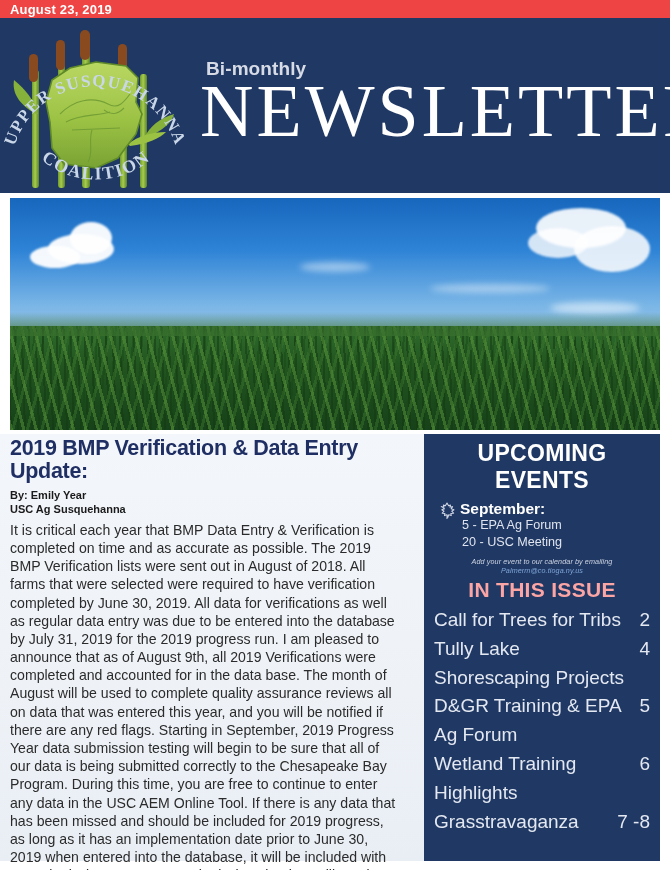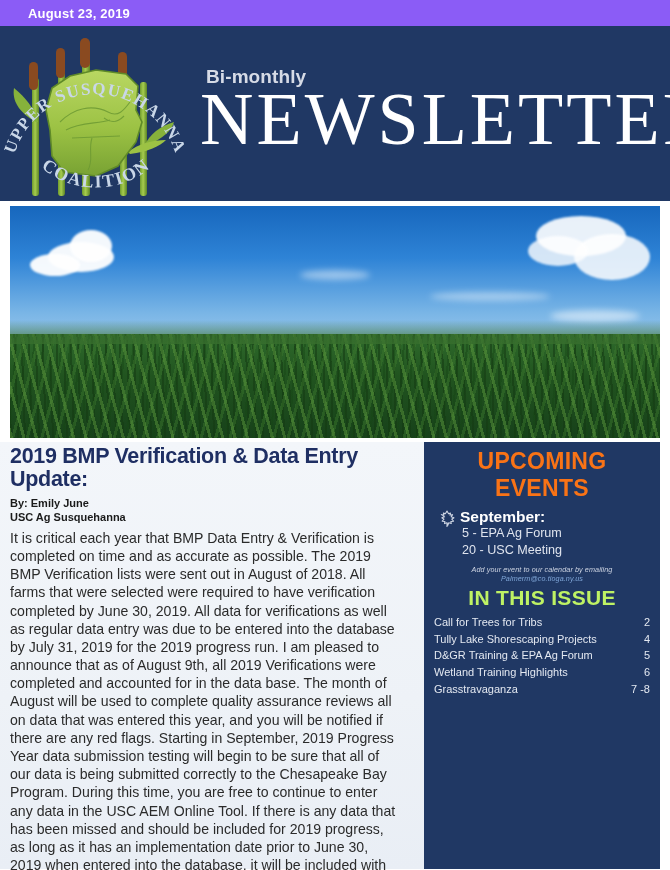--- a/index.html
+++ b/index.html
@@ -10,25 +10,25 @@
   body {
     width: 670px;
     height: 870px;
     overflow: hidden;
     font-family: "Liberation Sans", sans-serif;
     position: relative;
   }
 
   
   .date-bar {
-    height: 26px;
-    background: #8b5cf6;
+    height: 18px;
+    background: #ef4444;
     display: flex;
     align-items: center;
-    padding-left: 28px;
+    padding-left: 10px;
     box-sizing: border-box;
   }
   .date-bar .date-text {
     color: #ffffff;
     font-size: 13px;
     font-weight: bold;
     letter-spacing: .2px;
   }
 
   
@@ -164,21 +164,21 @@
     color: #ffffff;
     padding: 4px 8px 0 8px;
     margin-right: 10px;
     position: relative;
   }
   .side-heading {
     text-align: center;
     font-size: 23px;
     font-weight: bold;
     letter-spacing: .3px;
-    color: #f97316;
+    color: #ffffff;
     margin: 2px 0 6px 0;
   }
   .events { padding-left: 2px; }
   .event-group { display: flex; align-items: flex-start; }
   .event-icon {
     width: 26px;
     flex: none;
     text-align: center;
     padding-top: 1px;
     color: #cfd6e4;
@@ -204,28 +204,28 @@
     letter-spacing: .1px;
     font-style: italic;
   }
   .calendar-note .email { color: #7fa6d8; }
 
   .toc-heading {
     text-align: center;
     font-size: 21px;
     font-weight: bold;
     letter-spacing: .3px;
-    color: #bef264;
+    color: #fca5a5;
     margin: 2px 0 4px 0;
   }
   .toc-row {
     display: flex;
     justify-content: space-between;
     align-items: baseline;
-    font-size: 11px;
+    font-size: 19px;
     color: #e3e8f1;
     line-height: 1.52;
     padding: 0 2px;
   }
   .toc-row .pg { flex: none; padding-left: 8px; }
 </style>
 </head>
 <body>
 
 <div class="date-bar">
@@ -311,21 +311,21 @@
     <div class="corn-blades"></div>
     <div class="corn-top-fade"></div>
   </div>
 </div>
 
 <div class="content">
 
   <div class="article">
     <div class="article-title">2019 BMP Verification &amp; Data Entry Update:</div>
     <div class="byline">
-      <div>By: Emily June</div>
+      <div>By: Emily Year</div>
       <div>USC Ag Susquehanna</div>
     </div>
     <div class="article-body">It is critical each year that BMP Data Entry &amp; Verification is completed on time and as accurate as possible. The 2019 BMP Verification lists were sent out in August of 2018. All farms that were selected were required to have verification completed by June 30, 2019. All data for verifications as well as regular data entry was due to be entered into the database by July 31, 2019 for the 2019 progress run. I am pleased to announce that as of August 9th, all 2019 Verifications were completed and accounted for in the data base. The month of August will be used to complete quality assurance reviews all on data that was entered this year, and you will be notified if there are any red flags. Starting in September, 2019 Progress Year data submission testing will begin to be sure that all of our data is being submitted correctly to the Chesapeake Bay Program. During this time, you are free to continue to enter any data in the USC AEM Online Tool. If there is any data that has been missed and should be included for 2019 progress, as long as it has an implementation date prior to June 30, 2019 when entered into the database, it will be included with our submissions. Once test submissions begin, I will send each county a report showing totals for each BMP reported for you to review. Please contact me with any questions you may have regarding the database or data entry.</div>
   </div>
 
   <div class="sidebar">
 
     <div class="side-heading">UPCOMING EVENTS</div>
 
     <div class="events">

